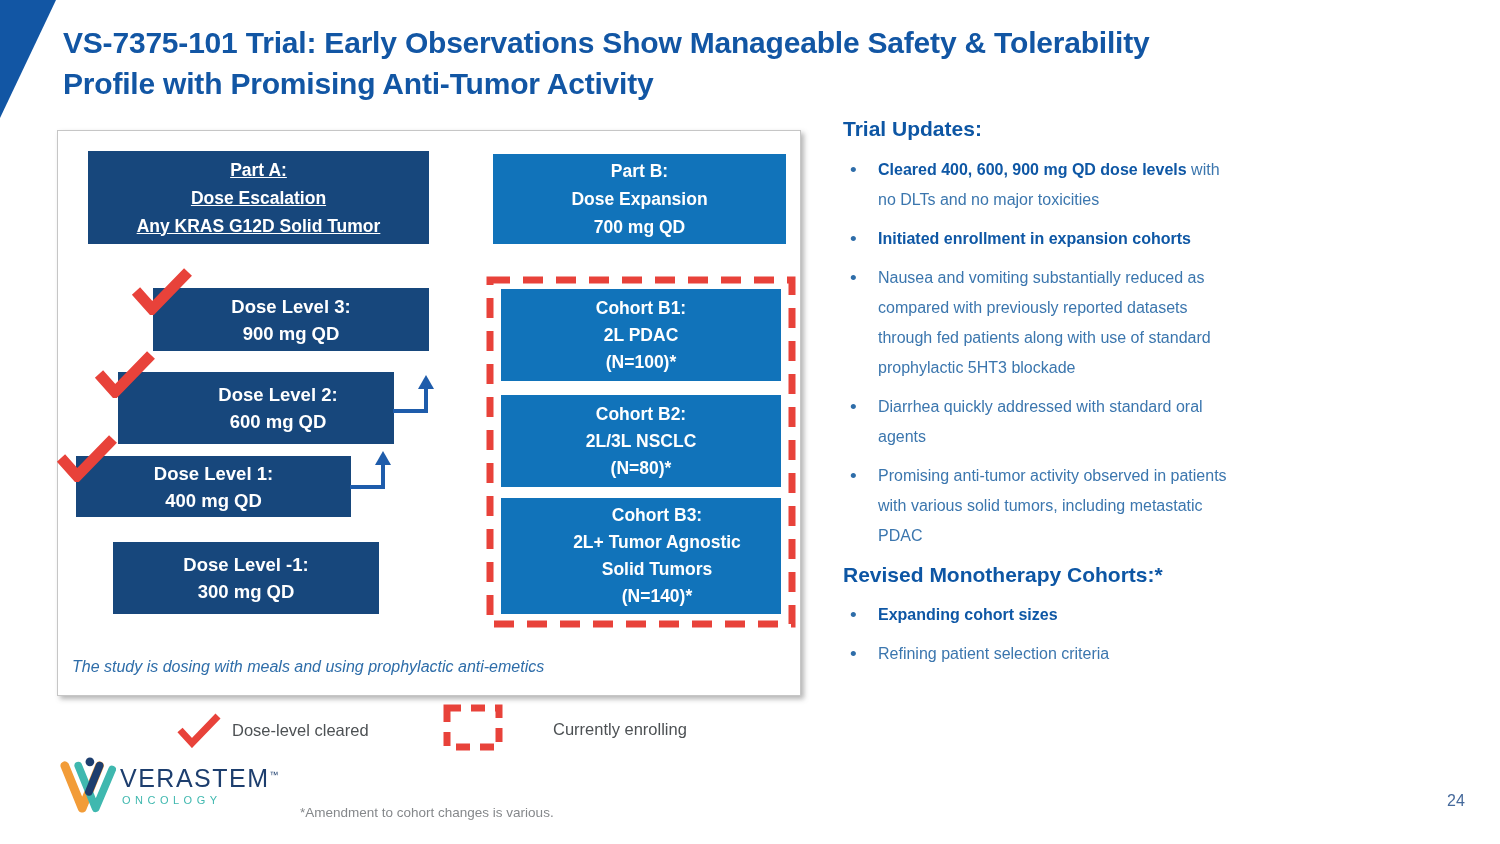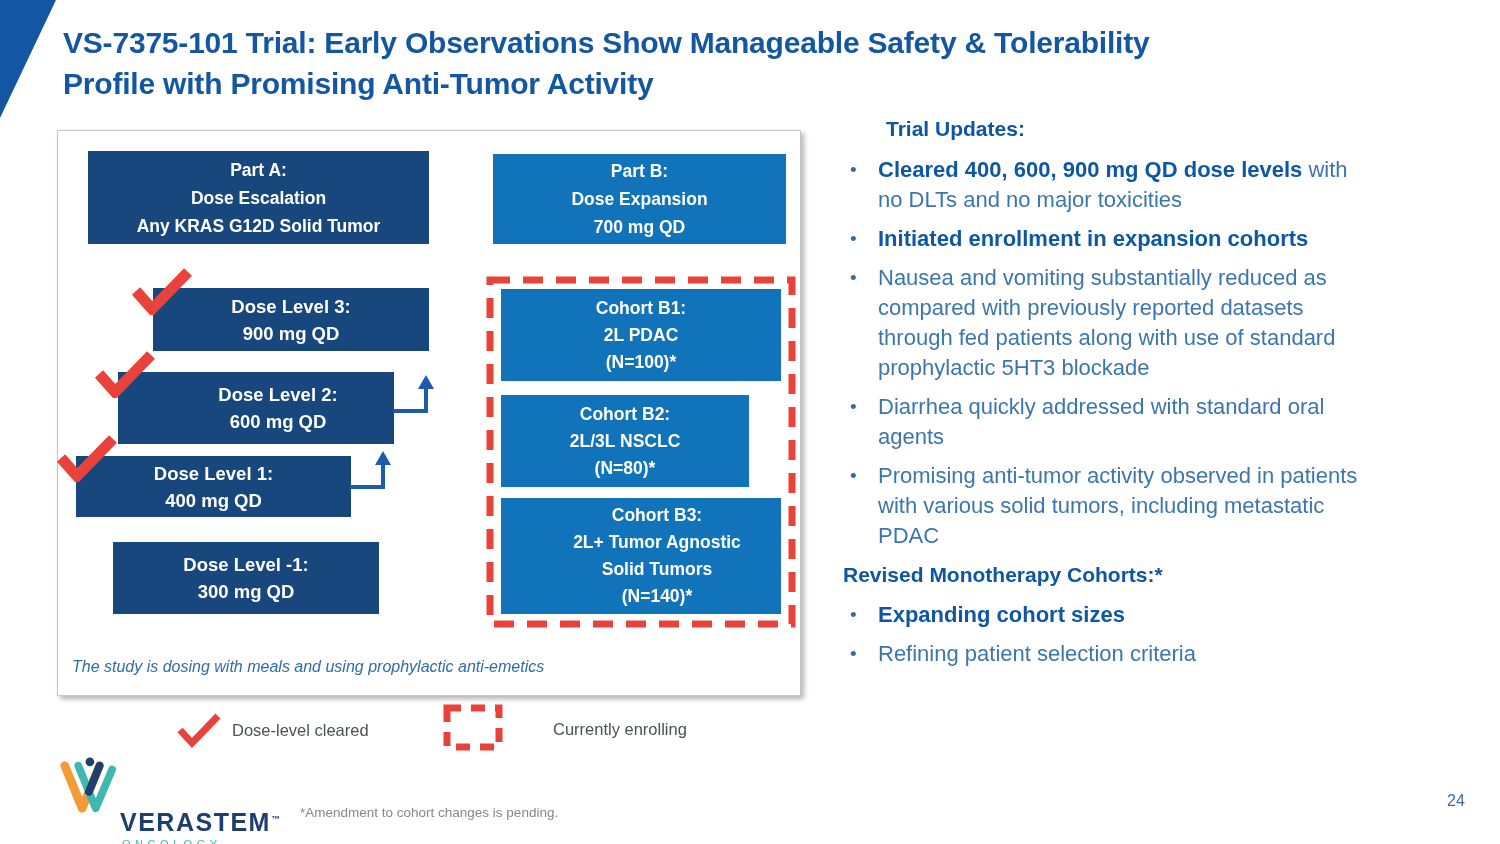--- a/index.html
+++ b/index.html
@@ -19,65 +19,65 @@
   
   .panel { position:absolute; left:57px; top:130px; width:744px; height:566px;
     background:#fff; border:1px solid #c6c6c6;
     box-shadow:3px 3px 5px rgba(90,90,90,.45); }
 
   .box { position:absolute; display:flex; align-items:center; justify-content:center;
     text-align:center; color:#fff; font-weight:bold; white-space:pre-line; }
   .navy { background:#17477c; }
   .lblue { background:#1173ba; }
 
-  .part-a { left:30px; top:20px; width:341px; height:93px; font-size:17.5px; line-height:28px; }
+  .part-a { left:30px; top:20px; width:341px; height:93px; font-size:17.5px; line-height:28px;text-decoration:underline; }
   .part-b { left:435px; top:23px; width:293px; height:90px; font-size:17.5px; line-height:28px; }
   .dl3 { left:95px;  top:157px; width:276px; height:63px; font-size:18.5px; line-height:27px; }
   .dl2 { left:60px;  top:241px; width:276px; height:72px; font-size:18.5px; line-height:27px;padding-left:44px; }
   .dl1 { left:18px;  top:325px; width:275px; height:61px; font-size:18.5px; line-height:27px; }
   .dlm1{ left:55px;  top:411px; width:266px; height:72px; font-size:18.5px; line-height:27px; }
 
   .check { position:absolute; width:62px; height:48px; }
   .check3 { left:73px; top:136px; }
   .check2 { left:36px; top:219px; }
   .check1 { left:-2px; top:303px; }
 
   .arrow { position:absolute; width:46px; height:44px; }
   .arrowA { left:334px; top:242px; }
   .arrowB { left:291px; top:318px; }
 
   .dashed-rect { position:absolute; left:428px; top:145px; width:310px; height:352px; }
 
   .cohort1 { left:443px; top:158px; width:280px; height:92px;  font-size:17.5px; line-height:27px; }
-  .cohort2 { left:443px; top:264px; width:248px; height:92px;  font-size:17.5px; line-height:27px; }
+  .cohort2 { left:443px; top:264px; width:280px; height:92px;  font-size:17.5px; line-height:27px; }
   .cohort3 { left:443px; top:367px; width:280px; height:116px; font-size:17.5px; line-height:27px;padding-left:32px; }
 
   .note { position:absolute; left:14px; top:527px; width:700px;
     font-style:italic; font-size:16px; color:#2e6da9; }
 
   
   .legend-check { position:absolute; left:176px; top:712px; width:46px; height:36px; }
   .legend-check-label { position:absolute; left:232px; top:721px; font-size:16.5px; color:#4d5154; }
   .legend-square { position:absolute; left:443px; top:704px; width:60px; height:47px; }
   .legend-square-label { position:absolute; left:553px; top:720px; font-size:16.5px; color:#4d5154; }
 
   
   .updates { position:absolute; left:843px; top:117px; width:630px; }
-  .u-head { font-size:21px; font-weight:bold; color:#0d56a4; margin-bottom:14px;margin-left:43px; }
+  .u-head { font-size:21px; font-weight:bold; color:#0d56a4; margin-bottom:14px; }
   .u-head2 { font-size:21px; font-weight:bold; color:#0d56a4; margin:12px 0 13px 0; }
   .bullet { display:flex; margin-bottom:9px; }
   .dot { width:35px; flex:0 0 35px; color:#2e6da9; font-size:19px; line-height:30px; padding-left:7px; }
-  .btext { font-size:22px; line-height:30px; color:#3b76ae; white-space:pre-line; }
+  .btext { font-size:16px; line-height:30px; color:#3b76ae; white-space:pre-line; }
   .btext .b { font-weight:bold; color:#0e57a5; }
 
   
   .logo { position:absolute; left:58px; top:757px; display:flex; }
   .logo-mark { width:58px; height:58px; }
   .logo-text { margin-left:4px; padding-top:7px; }
-  .logo-name { font-size:25px; font-weight:bold; color:#1d3e6e; letter-spacing:1.5px;margin-top:44px; }
+  .logo-name { font-size:25px; font-weight:normal; color:#1d3e6e; letter-spacing:1.5px; }
   .logo-tm { font-size:9px; vertical-align:super; color:#1d3e6e; }
   .logo-sub { font-size:11px; color:#3fb8af; letter-spacing:4.5px; margin-top:1px; margin-left:2px; }
 
   .footnote { position:absolute; left:300px; top:805px; font-size:13.5px; color:#85888b; }
   .page-num { position:absolute; left:1447px; top:792px; font-size:16px; color:#45699b; }
 </style>
 </head>
 <body>
 
 <div class="slide">
@@ -201,16 +201,16 @@
       <path d="M21,9 L39,53 L56,13" fill="none" stroke="#3fb8af" stroke-width="8" stroke-linejoin="round" stroke-linecap="round"></path>
       <path d="M43,9 L32,36" fill="none" stroke="#1d3e6e" stroke-width="8" stroke-linecap="round"></path>
       <circle cx="33" cy="5" r="4.5" fill="#1d3e6e"></circle>
     </svg>
     <div class="logo-text">
       <div class="logo-name"><span>VERASTEM</span><span class="logo-tm">™</span></div>
       <div class="logo-sub">ONCOLOGY</div>
     </div>
   </div>
 
-  <div class="footnote">*Amendment to cohort changes is pending.</div>
+  <div class="footnote">*Amendment to cohort changes is various.</div>
   <div class="page-num">24</div>
 
 </div>
 
 </body></html>

